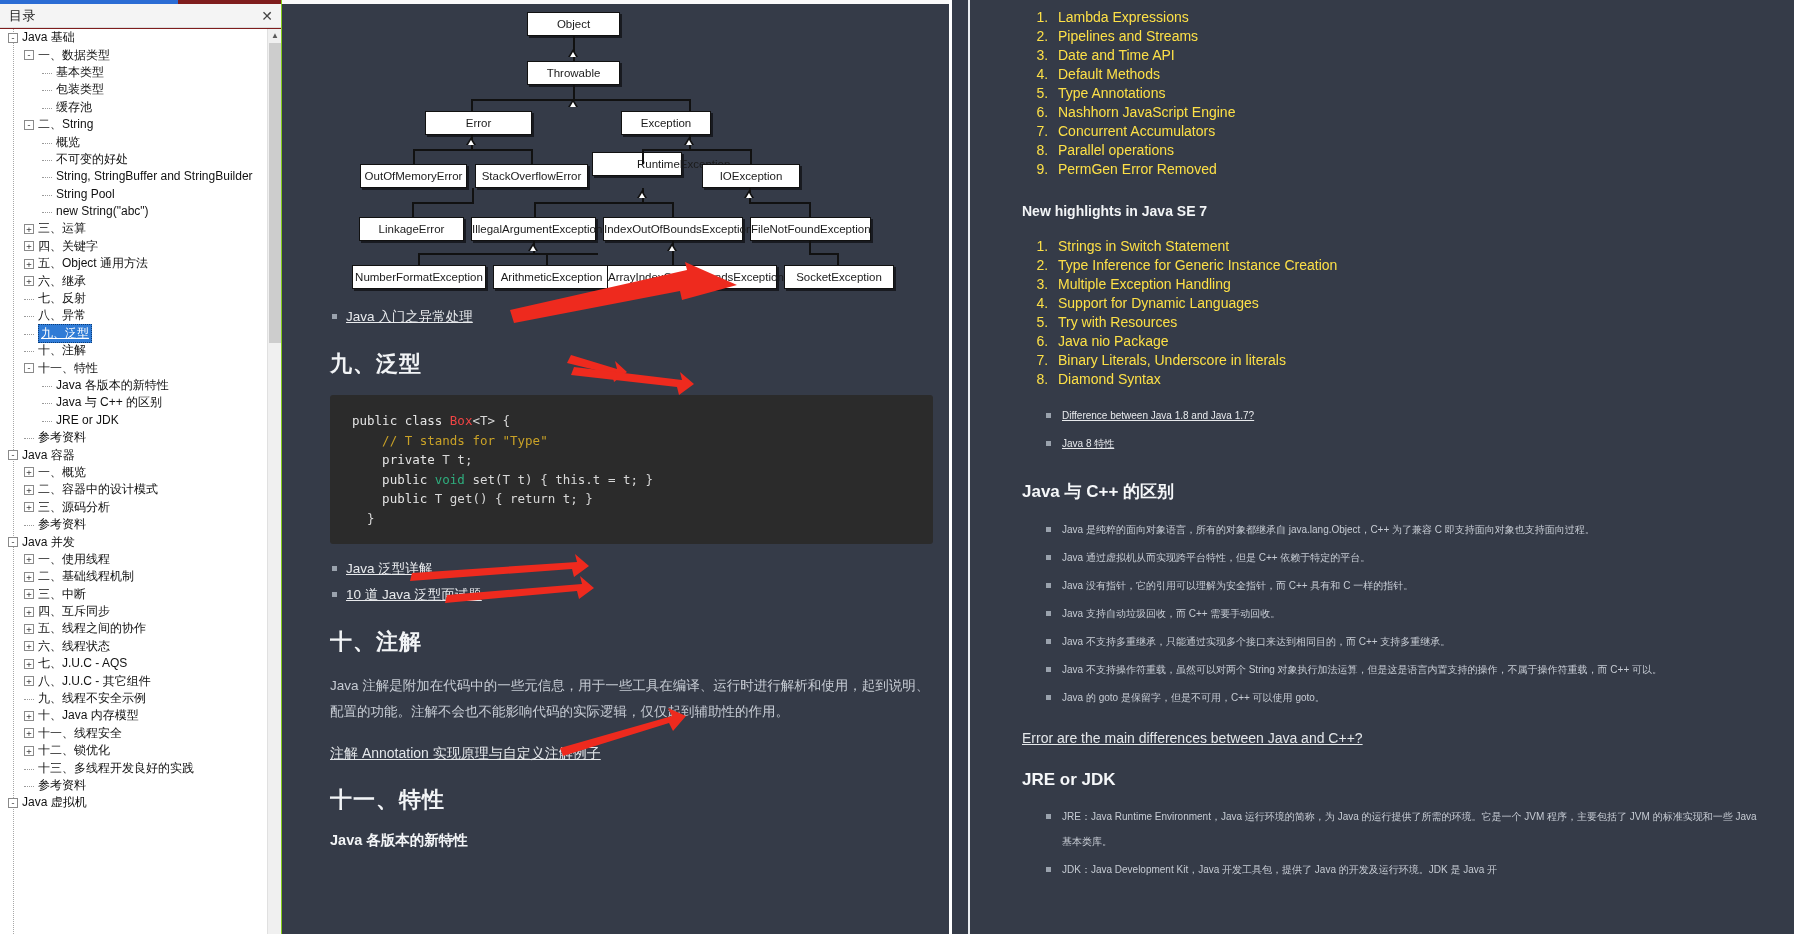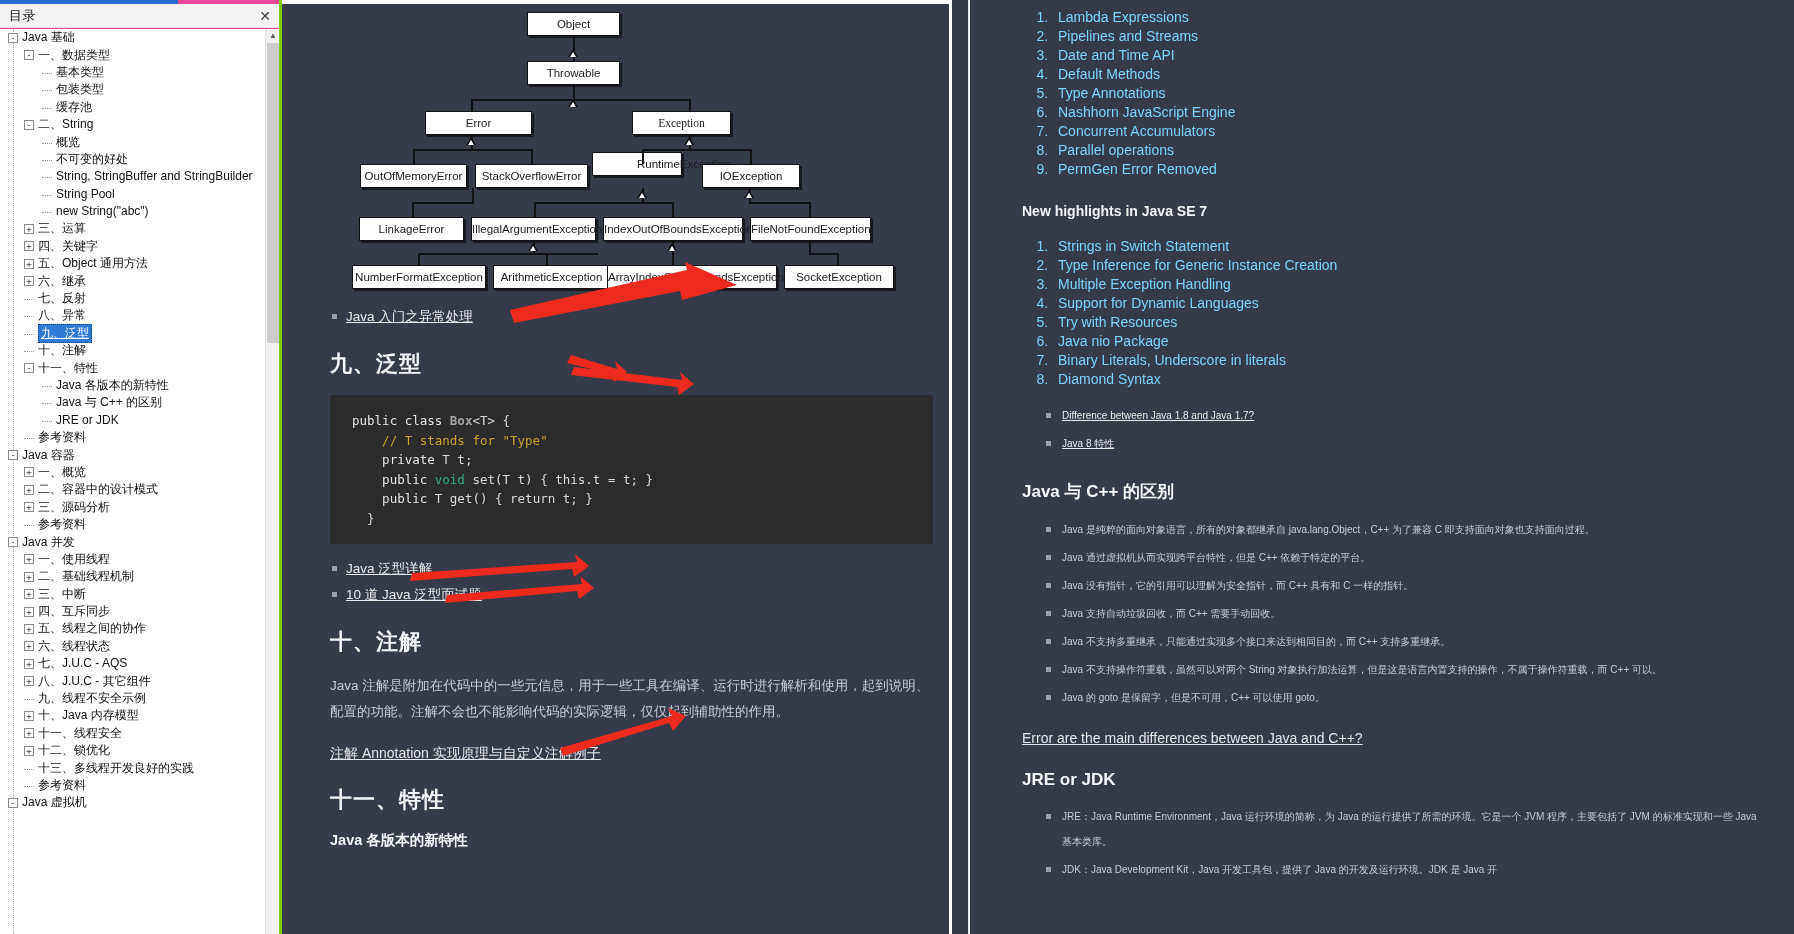--- a/index.html
+++ b/index.html
@@ -7,23 +7,23 @@
     width: 1794px; height: 934px;
     overflow: hidden;
     font-family: "Liberation Sans", "DejaVu Sans", sans-serif;
     background: #2f3640;
   }
   #root { position: relative; width: 1794px; height: 934px; display: flex; }
 
   
   .toc-window {
     width: 282px; height: 934px;
-    background: #ec4899;
+    background: #7f1d1d;
     position: relative;
-    border-right: 3px solid #84cc16;
+    border-right: 1px solid #84cc16;
     flex: 0 0 282px;
   }
   .toc-progress {
     position: absolute; top: 0; left: 0;
     width: 178px; height: 4px; background: #2b6cd4;
   }
   .toc-titlebar {
     position: absolute; top: 4px; left: 0; right: 0; height: 24px;
     background: #f4f4f4;
     border-bottom: 1px solid #dcdcdc;
@@ -138,33 +138,33 @@
     color: #c7ccd4; font-size: 13.5px; line-height: 26px; margin: 10px 0;
   }
   .codeblock {
     background: #2b2b2b; border-radius: 3px;
     padding: 16px 22px; margin: 6px 0 14px 0;
     font-family: "DejaVu Sans Mono", "Liberation Mono", monospace;
     font-size: 12.5px; line-height: 19.5px; white-space: pre;
     color: #d8d8d8;
   }
   .k-kw   { color: #e5e5e5; }
-  .k-type { color: #a3a3a3; font-weight: bold; }
+  .k-type { color: #ef4444; }
   .k-cmt  { color: #c9a227; }
   .k-void { color: #2fae7e; }
   .k-pl   { color: #d8d8d8; }
 
   
   .right-pane {
     flex: 1; height: 934px; background: #353b48;
     position: relative; overflow: hidden;
     padding: 0 26px 0 70px;
   }
   .right-rule { position:absolute; left: 16px; top:0; bottom:0; width:2px; background:#e9ecef; }
-  ol.nlist { margin: 8px 0 0 30px; color: #7dd3fc; font-size: 14px; }
+  ol.nlist { margin: 8px 0 0 30px; color: #fde047; font-size: 14px; }
   ol.nlist li { line-height: 19px; margin: 0 0 0 0; padding: 0 0 0 6px; }
   .rh-bold { color:#f2f4f6; font-size:14px; font-weight:bold; margin: 24px 0 0 0; }
   .rh-head { color:#f5f7f9; font-size:17px; font-weight:bold; margin: 24px 0 8px 0; }
   ul.rlist { list-style: none; margin: 14px 0 0 16px; }
   ul.rlist li {
     position: relative; padding-left: 18px; margin: 3px 6px;
     color: #c7ccd4; font-size: 10px; line-height: 25px;
   }
   ul.rlist li::before {
     content:''; position:absolute; left: 2px; top: 10px;
@@ -382,21 +382,21 @@
     </div>
   </aside>
 
   <section class="center-pane">
     <div class="center-topbar"></div>
 
     <div class="diagram">
       <div class="cbox" style="left:245px;top:8px;width:93px;">Object</div>
       <div class="cbox" style="left:245px;top:57px;width:93px;">Throwable</div>
       <div class="cbox" style="left:143px;top:107px;width:107px;">Error</div>
-      <div class="cbox" style="left:350px;top:107px;width:99px;font-family:Liberation Serif, serif;">Exception</div>
+      <div class="cbox" style="left:339px;top:107px;width:90px;">Exception</div>
       <div class="cbox" style="left:78px;top:160px;width:107px;">OutOfMemoryError</div>
       <div class="cbox" style="left:193px;top:160px;width:113px;">StackOverflowError</div>
       <div class="cbox" style="left:310px;top:148px;width:90px;padding-left:44px;">RuntimeException</div>
       <div class="cbox" style="left:420px;top:160px;width:98px;">IOException</div>
       <div class="cbox" style="left:77px;top:213px;width:105px;">LinkageError</div>
       <div class="cbox" style="left:189px;top:213px;width:125px;">IllegalArgumentException</div>
       <div class="cbox" style="left:321px;top:213px;width:140px;">IndexOutOfBoundsException</div>
       <div class="cbox" style="left:468px;top:213px;width:121px;">FileNotFoundException</div>
       <div class="cbox" style="left:70px;top:261px;width:134px;">NumberFormatException</div>
       <div class="cbox" style="left:211px;top:261px;width:117px;">ArithmeticException</div>

